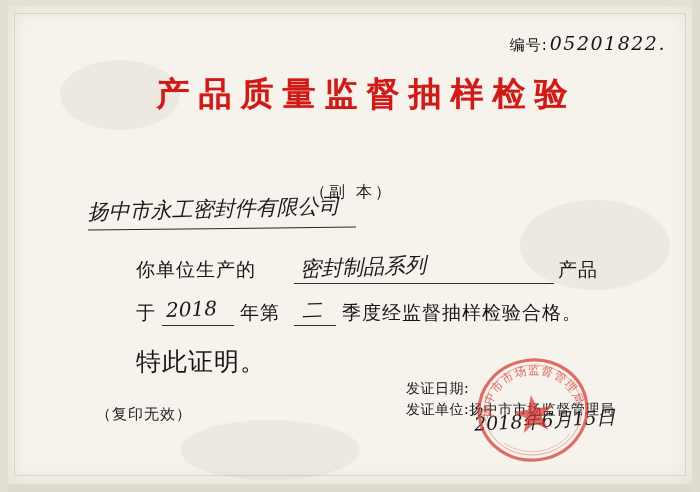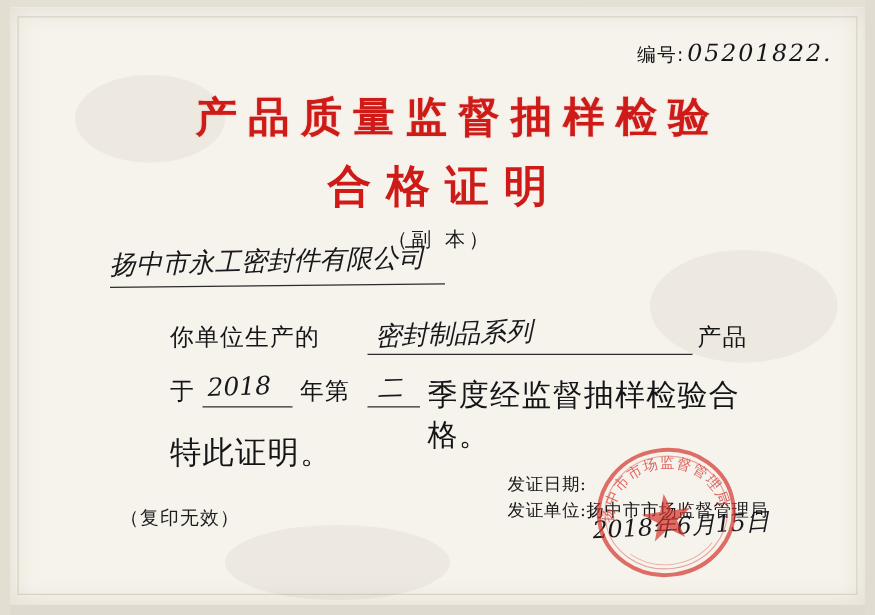--- a/index.html
+++ b/index.html
@@ -252,21 +252,21 @@
     top: 27px;
     width: 42px;
     height: 1px;
     background: #2c2c2c;
   }
   .row2 .t-rest {
     position: absolute;
     left: 206px;
     top: 2px;
     font-family: "DejaVu Serif", serif;
-    font-size: 24px;
+    font-size: 19px;
     color: #151518;
     letter-spacing: 1px;
   }
 
   
   .row3 {
     position: absolute;
     left: 136px;
     top: 345px;
     font-family: "DejaVu Serif", serif;
@@ -349,21 +349,20 @@
 
   <div class="blotch" style="left:60px;top:60px;width:120px;height:70px;"></div>
   <div class="blotch" style="left:520px;top:200px;width:150px;height:90px;"></div>
   <div class="blotch" style="left:180px;top:420px;width:180px;height:60px;"></div>
 
   <div class="serial">
     <span class="label">编号:</span><span class="value">05201822.</span>
   </div>
 
   <div class="title-main">产品质量监督抽样检验</div>
-  <div class="title-sub">合格证明</div>
 
   <div class="copy-mark">（副 本）</div>
 
   <div class="company-line">
     <span class="company-name">扬中市永工密封件有限公司</span>
     <div class="company-underline"></div>
   </div>
 
   <div class="row1">
     <span class="lead">你单位生产的</span>

